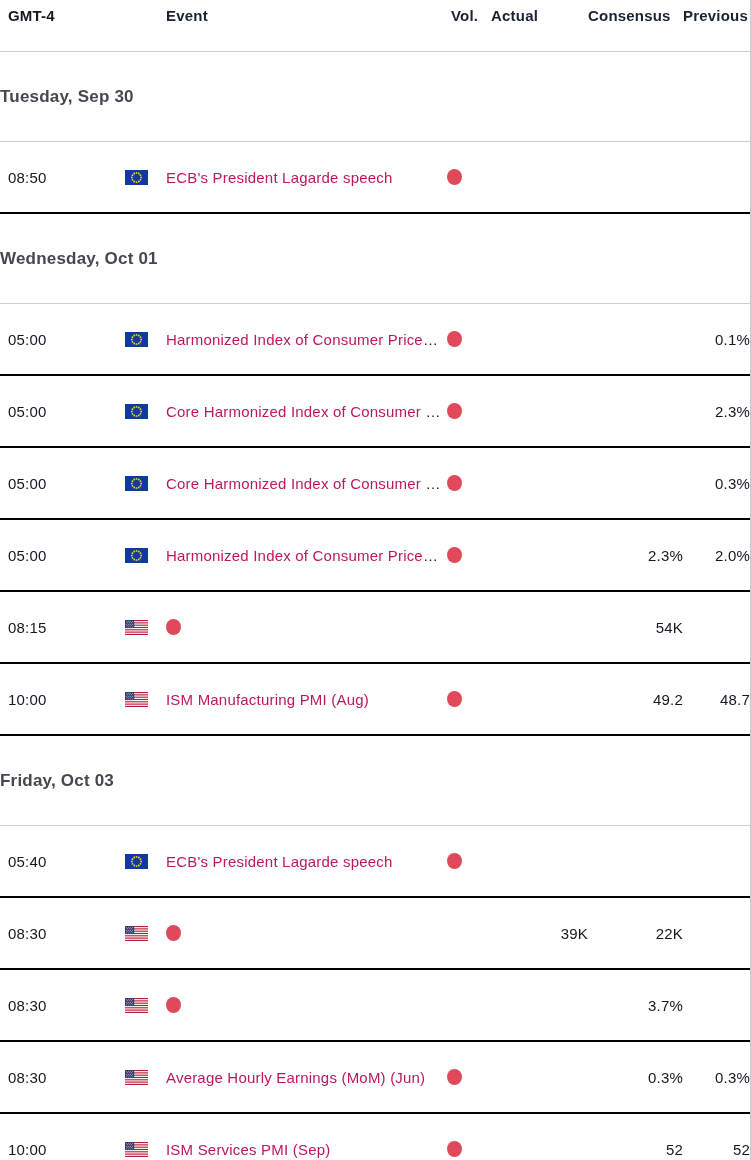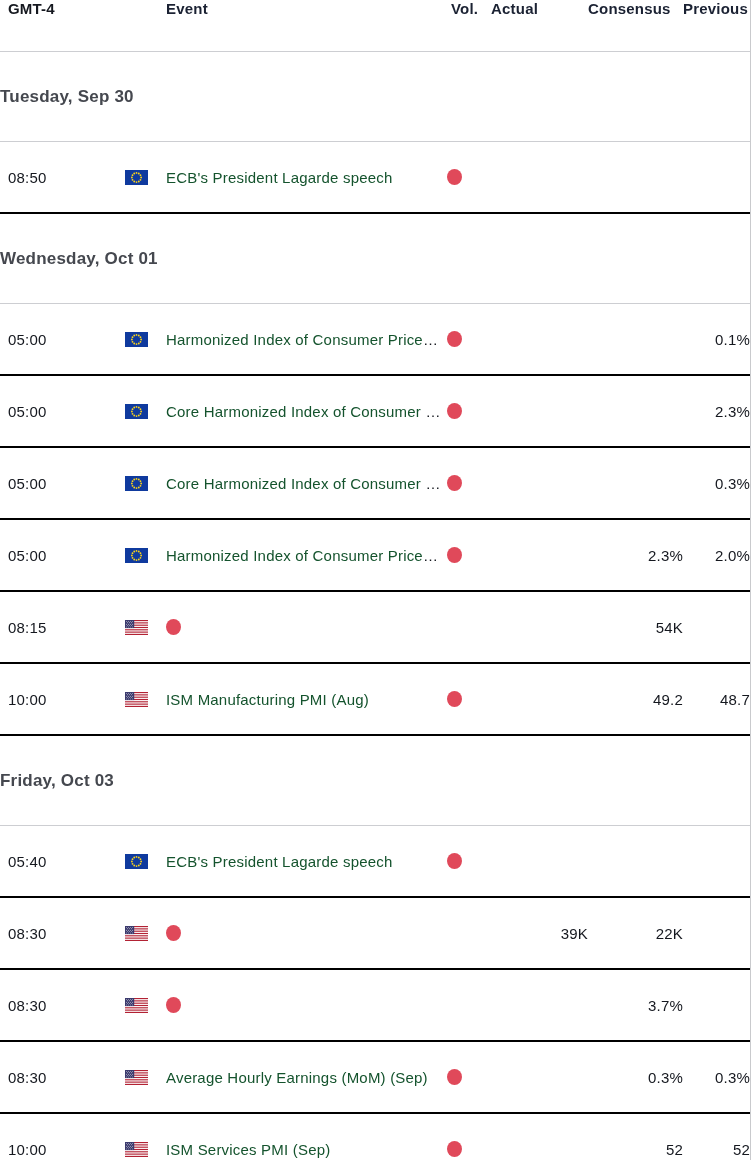--- a/index.html
+++ b/index.html
@@ -18,21 +18,21 @@
   .grid-row {
     display: grid;
     grid-template-columns: 125px 41px 281px 44px 97px 95px 67px;
     width: 100%;
   }
   
   .col-header {
     height: 52px;
     border-bottom: 1px solid #cdced2;
     align-items: start;
-    padding-top: 0;
+    padding-top: 7px;
     font-weight: 700;
     font-size: 15px;
     color: #1b2233;
     letter-spacing: 0.2px;
   }
   .col-header .c-time { padding-left: 8px; }
   .col-header .c-vol  { padding-left: 4px; }
   
   .day-row {
     height: 90px;
@@ -57,21 +57,21 @@
   .c-flag { display: flex; align-items: center; }
   .flag { width: 23px; height: 15px; display: inline-block; }
   .flag svg { display: block; }
   .c-event {
     overflow: hidden;
     white-space: nowrap;
     text-overflow: ellipsis;
     padding-right: 6px;
   }
   .event-link {
-    color: #14532d;
+    color: #be185d;
     text-decoration: none;
     cursor: pointer;
   }
   .c-vol { display: flex; align-items: center; }
   .vol-dot {
     width: 15px;
     height: 16px;
     border-radius: 50%;
     background: #e0495a;
     display: inline-block;
@@ -333,21 +333,21 @@
 
   <div class="grid-row event-row">
     <div class="c c-time">08:30</div>
     <div class="c c-flag">
         <span class="flag">
           <svg width="23" height="15">
             <use href="#flag-us"></use>
           </svg>
         </span>
       </div>
-    <div class="c c-event"><a class="event-link">Average Hourly Earnings (MoM) (Sep)</a></div>
+    <div class="c c-event"><a class="event-link">Average Hourly Earnings (MoM) (Jun)</a></div>
     <div class="c c-vol">
         <span class="vol-dot"></span>
       </div>
     <div class="c c-actual"></div>
     <div class="c c-consensus">0.3%</div>
     <div class="c c-previous">0.3%</div>
   </div>
 
   <div class="grid-row event-row">
     <div class="c c-time">10:00</div>

